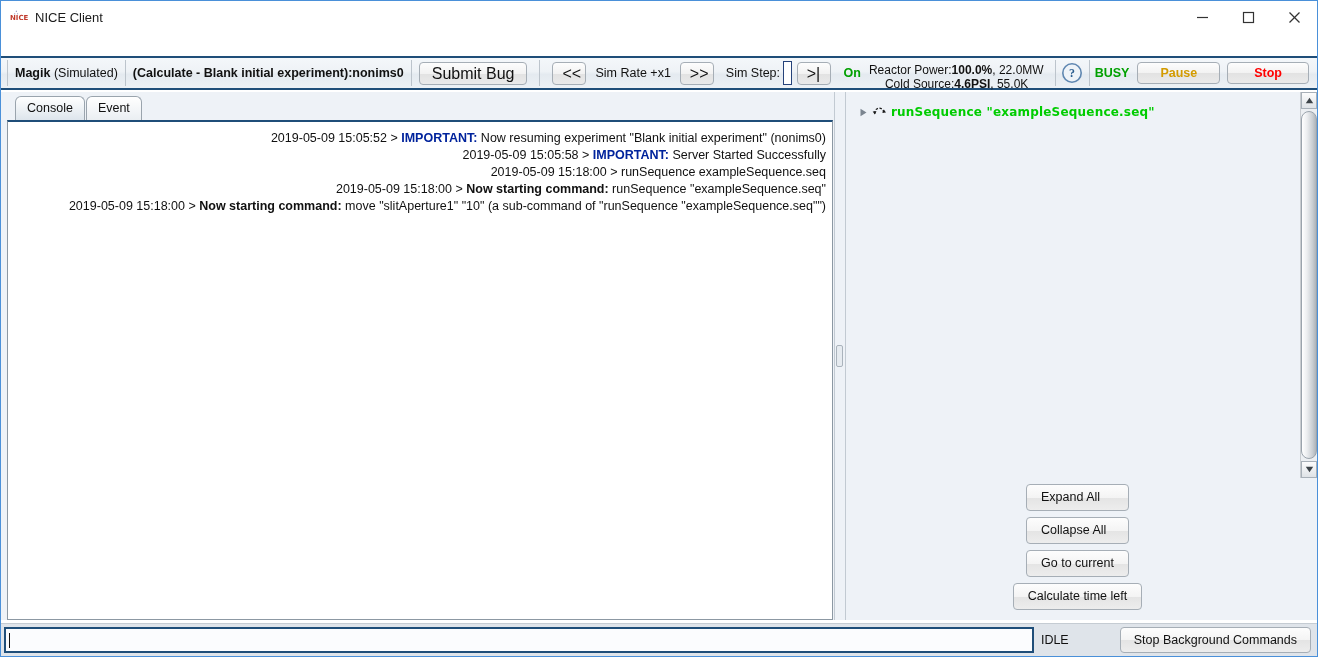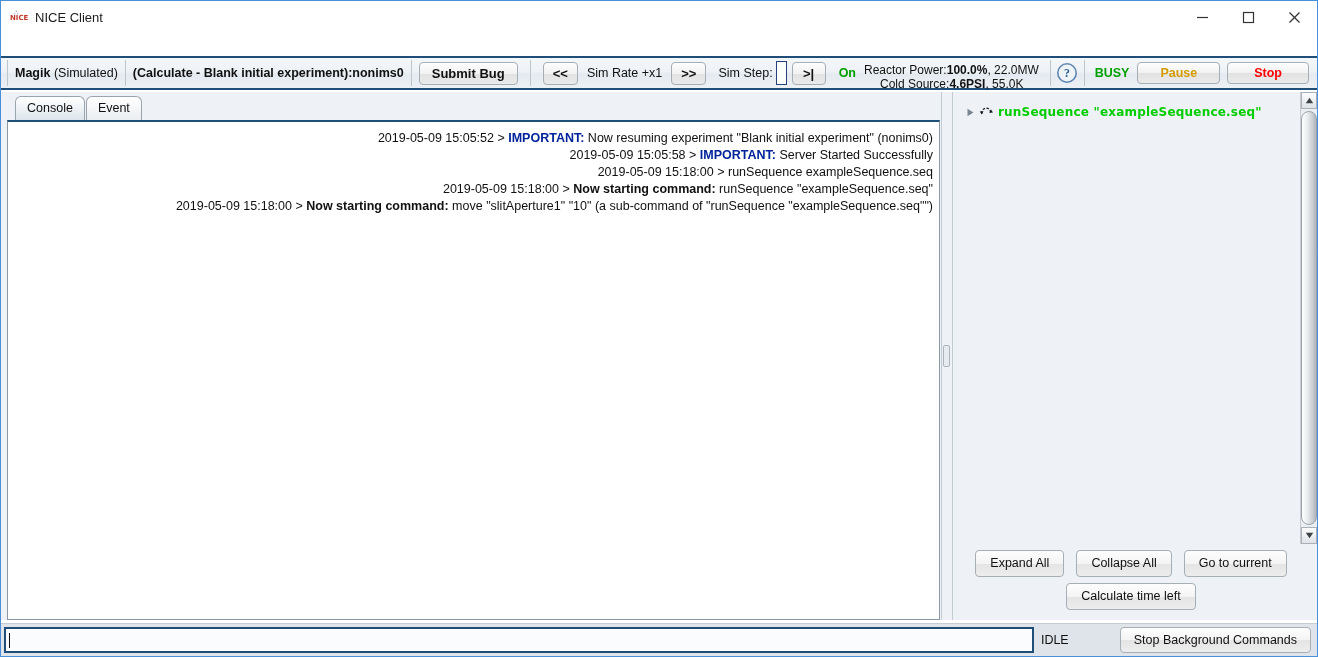--- a/index.html
+++ b/index.html
@@ -90,26 +90,25 @@
     margin: 0 7px;
     flex: none;
   }
   .tb-text { white-space: nowrap; }
   .tb-text b { font-weight: bold; }
   .tb-btn {
     border: 1px solid #a6aeb6;
     border-radius: 4px;
     background: linear-gradient(to bottom,#fdfdfd 0%, #f2f2f2 50%, #e2e2e2 51%, #eaeaea 100%);
     padding: 3px 12px;
-    font-size: 13px;
+    font-size: 16px;
     color: #111;
     cursor: default;
     white-space: nowrap;
     line-height: 15px;
-    font-weight: bold;
   }
   .tb-btn.narrow { padding: 3px 9px; min-width: 34px; text-align: center; }
   .sim-step-input {
     width: 11px; height: 24px;
     border: 1px solid #25427a;
     background: #ffffff;
     margin: 0 5px 0 3px;
   }
   .status-on {
     color: #00a000; font-weight: bold; font-size: 12.5px;
@@ -144,21 +143,21 @@
 
   
   .main {
     position: absolute;
     left: 0; right: 0;
     top: 91px; bottom: 36px;
     display: flex;
     background: #eef2f7;
   }
   .left-pane {
-    width: 939px;
+    width: 832px;
     display: flex; flex-direction: column;
     background: #eef2f7;
     position: relative;
   }
   .tabstrip {
     height: 28px;
     display: flex; align-items: flex-end;
     padding-left: 14px;
     background: #eef2f7;
     position: relative;
@@ -285,21 +284,21 @@
     border-radius: 8px;
     background: linear-gradient(to right,#ffffff 0%,#eceef0 35%,#c9ced3 75%,#aeb4ba 100%);
   }
 
   .tree-buttons {
     padding: 6px 8px 10px 0;
     display: flex; flex-direction: column; align-items: center;
     gap: 6px;
     background: #eef2f7;
   }
-  .tb-row { display: flex; gap: 12px; }
+  .tb-row { display: flex; gap: 6px; flex-direction: column; }
   .panel-btn {
     border: 1px solid #a6aeb6; border-radius: 4px;
     background: linear-gradient(to bottom,#fdfdfd 0%,#f4f4f4 50%,#e4e4e4 51%,#ededed 100%);
     font-size: 12.5px; color: #111;
     padding: 5px 14px; cursor: default;
     line-height: 15px;
   }
 
   
   .statusbar {

